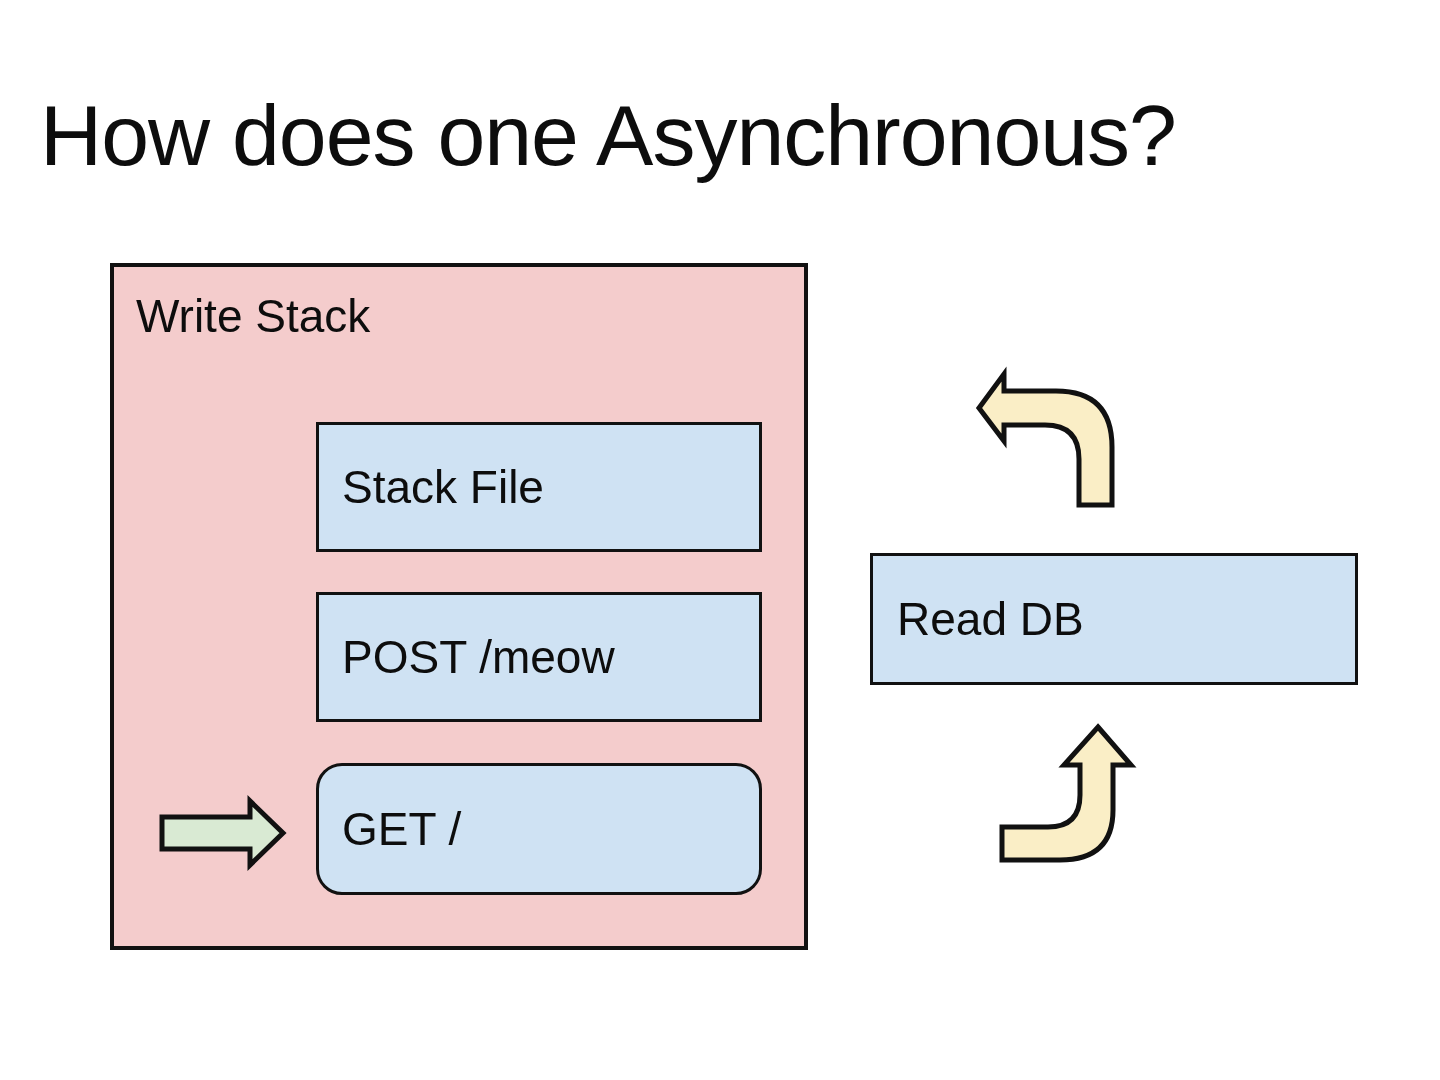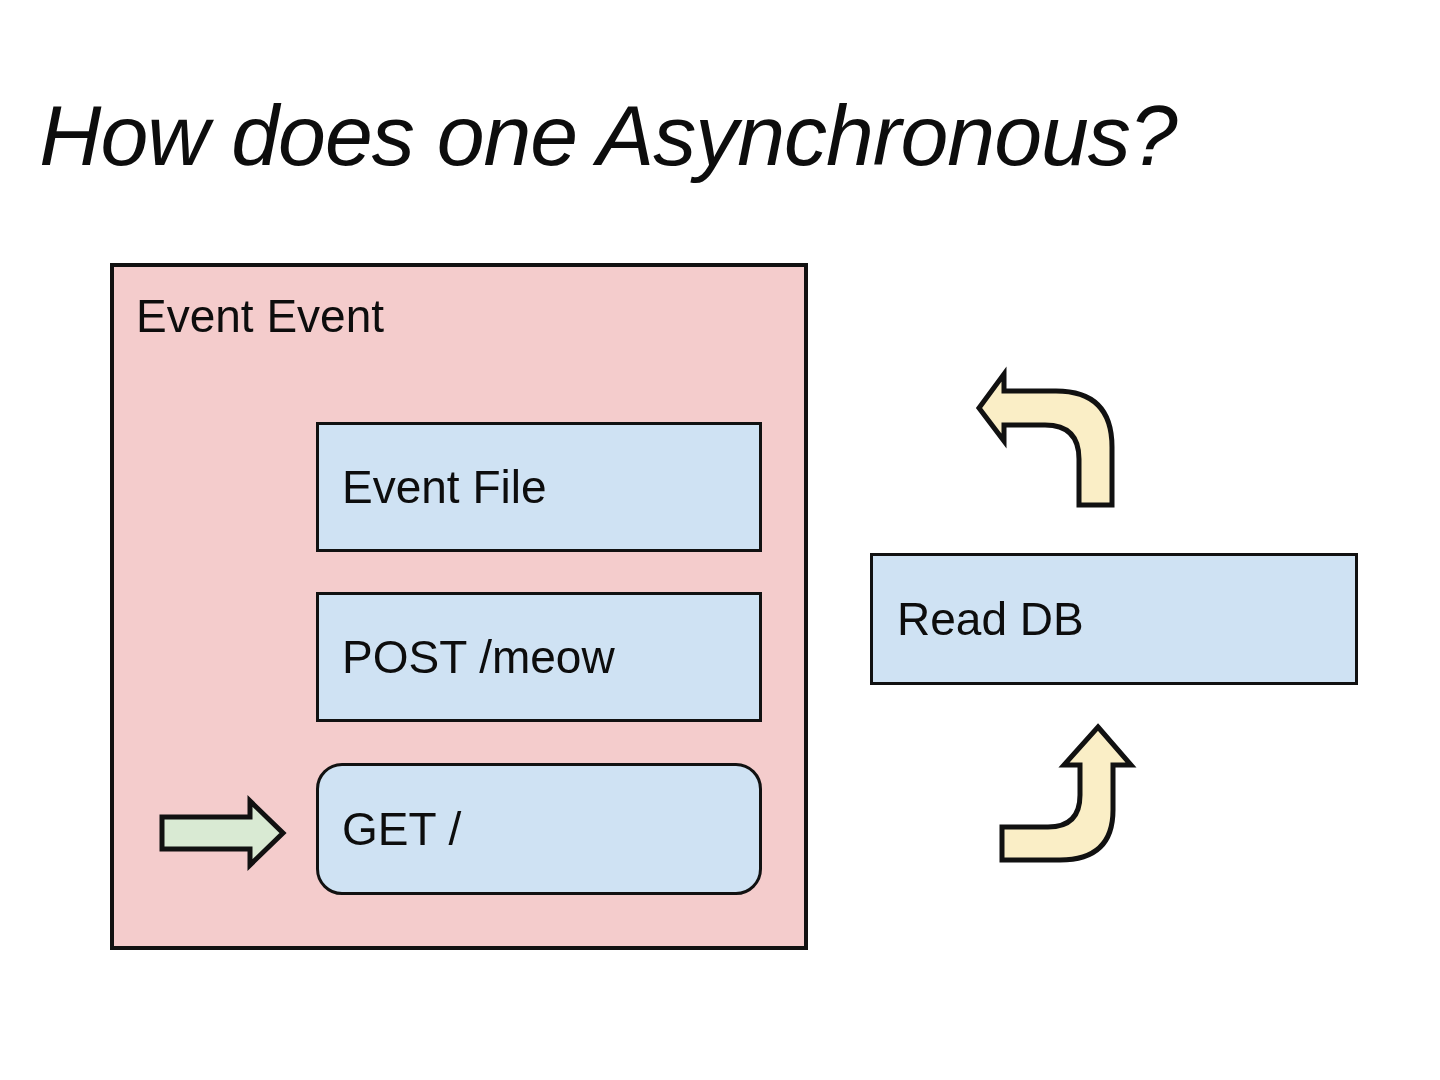--- a/index.html
+++ b/index.html
@@ -24,21 +24,20 @@
   .slide{position:absolute;inset:0;}
   .slide-title{
     position:absolute;
     top:86px;left:0;width:1216px;
     margin:0;
     font-size:86px;
     font-weight:400;
     text-align:center;
     letter-spacing:-1px;
     white-space:nowrap;
-    font-style:italic;
   }
   .event-stack{
     position:absolute;
     left:110px;top:263px;
     width:698px;height:687px;
     background:var(--event-stack-fill);
     border:4px solid var(--outline);
     box-sizing:border-box;
   }
   .event-stack-label{
@@ -94,24 +93,24 @@
   }
 </style>
 </head>
 <body>
 
 <div class="slide">
 
   <h1 class="slide-title">How does one Asynchronous?</h1>
 
   <div class="event-stack">
-    <div class="event-stack-label">Event Event</div>
+    <div class="event-stack-label">Write Stack</div>
 
     <div class="event-box write-file">
-      <span>Event File</span>
+      <span>Stack File</span>
     </div>
 
     <div class="event-box post-meow">
       <span>POST /meow</span>
     </div>
 
     <div class="event-box get-root">
       <span>GET /</span>
     </div>
   </div>

